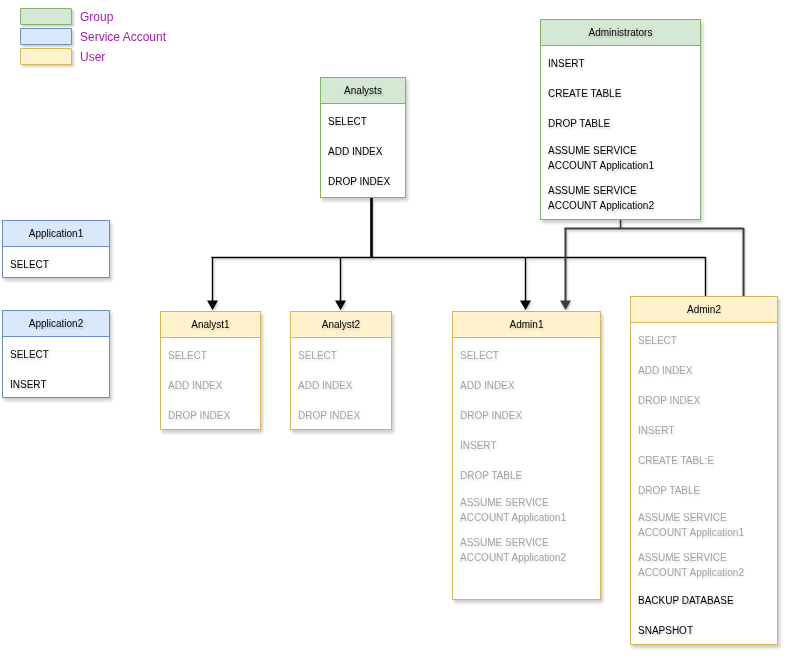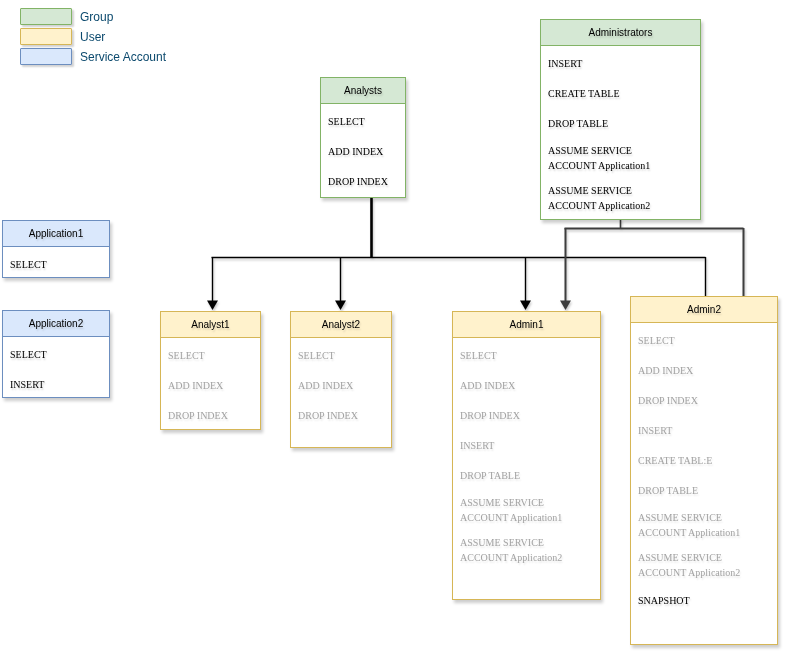--- a/index.html
+++ b/index.html
@@ -8,55 +8,55 @@
     font-family:"Liberation Sans", sans-serif; overflow:hidden;
   }
   svg.connectors { position:absolute; left:0; top:0; pointer-events:none;
     filter: drop-shadow(1px 2px 1px rgba(0,0,0,0.22)); }
   .c-main   { stroke: var(--connector); }
   .c-alt    { stroke: var(--connector-alt); }
   .ah-main  { fill: var(--connector); }
   .ah-alt   { fill: var(--connector-alt); }
 
   
-  .legend { position:absolute; left:20px; top:8px; font-size:12px; color:#0c4a6e; }
+  .legend { position:absolute; left:20px; top:8px; font-size:12px; color:#a21caf; }
   .legend-row { display:flex; align-items:center; height:17px; margin-bottom:3px; }
   .swatch { width:50px; height:15px; border:1px solid; margin-right:8px;
     border-radius:1px; box-shadow:2px 2px 2px rgba(0,0,0,0.18); }
   .sw-group   { background:var(--group-fill);   border-color:var(--group-border); }
   .sw-user    { background:var(--user-fill);    border-color:var(--user-border); }
   .sw-service { background:var(--service-fill); border-color:var(--service-border); }
 
   
   .node { position:absolute; box-sizing:border-box; background:#ffffff;
     border:1px solid; font-size:10px; color:#000;
     box-shadow:2px 3px 3px rgba(0,0,0,0.2); }
   .node-header { height:25px; border-bottom:1px solid; display:flex;
     align-items:center; justify-content:center;
     text-shadow:1px 2px 2px rgba(0,0,0,0.15); }
-  .node-items { padding:2px 0 16px 7px; overflow:hidden;font-family:Liberation Serif, serif; }
+  .node-items { padding:2px 0 16px 7px; overflow:hidden; }
   .item { height:30px; display:flex; align-items:center; line-height:15px;
     white-space:pre-line; text-shadow:1px 2px 2px rgba(0,0,0,0.18); }
   .item.two-line { height:40px; }
   .item.muted { color:var(--muted-text); text-shadow:1px 2px 2px rgba(0,0,0,0.10); }
 
   .group-node { border-color:var(--group-border); }
   .group-node .node-header { background:var(--group-fill); border-color:var(--group-border); }
   .user-node { border-color:var(--user-border); }
   .user-node .node-header { background:var(--user-fill); border-color:var(--user-border); }
   .service-node { border-color:var(--service-border); }
   .service-node .node-header { background:var(--service-fill); border-color:var(--service-border); }
 
   
   .n-analysts       { left:320px; top:77px;  width:86px; height:121px; }
   .n-administrators { left:540px; top:19px;  width:161px; height:201px; }
   .n-application1   { left:2px;   top:220px; width:108px; height:58px;  }
   .n-application2   { left:2px;   top:310px; width:108px; height:88px;  }
   .n-analyst1       { left:160px; top:311px; width:101px; height:119px; }
-  .n-analyst2       { left:290px; top:311px; width:102px; height:137px; }
+  .n-analyst2       { left:290px; top:311px; width:102px; height:119px; }
   .n-admin1         { left:452px; top:311px; width:149px; height:289px; }
   .n-admin2         { left:630px; top:296px; width:148px; height:349px; }
 </style>
 </head>
 <body>
 
 <div class="canvas">
 
   <svg class="connectors" width="793" height="671" viewBox="0 0 793 671">
     <g fill="none">
@@ -84,26 +84,26 @@
       <path class="ah-alt" d="M743.5,310 l-5.5,-9.5 h11 z"></path>
     </g>
   </svg>
 
   <div class="legend">
     <div class="legend-row">
       <span class="swatch sw-group"></span>
       <span class="legend-label">Group</span>
     </div>
     <div class="legend-row">
+      <span class="swatch sw-service"></span>
+      <span class="legend-label">Service Account</span>
+    </div>
+    <div class="legend-row">
       <span class="swatch sw-user"></span>
       <span class="legend-label">User</span>
-    </div>
-    <div class="legend-row">
-      <span class="swatch sw-service"></span>
-      <span class="legend-label">Service Account</span>
     </div>
   </div>
 
   <div class="node group-node n-analysts">
     <div class="node-header">Analysts</div>
     <div class="node-items">
         <div class="item">SELECT</div>
         <div class="item">ADD INDEX</div>
         <div class="item">DROP INDEX</div>
       </div>
@@ -176,17 +176,18 @@
         <div class="item muted">SELECT</div>
         <div class="item muted">ADD INDEX</div>
         <div class="item muted">DROP INDEX</div>
         <div class="item muted">INSERT</div>
         <div class="item muted">CREATE TABL:E</div>
         <div class="item muted">DROP TABLE</div>
         <div class="item muted two-line">ASSUME SERVICE
 ACCOUNT Application1</div>
         <div class="item muted two-line">ASSUME SERVICE
 ACCOUNT Application2</div>
+        <div class="item">BACKUP DATABASE</div>
         <div class="item">SNAPSHOT</div>
       </div>
   </div>
 
 </div>
 
 </body></html>

